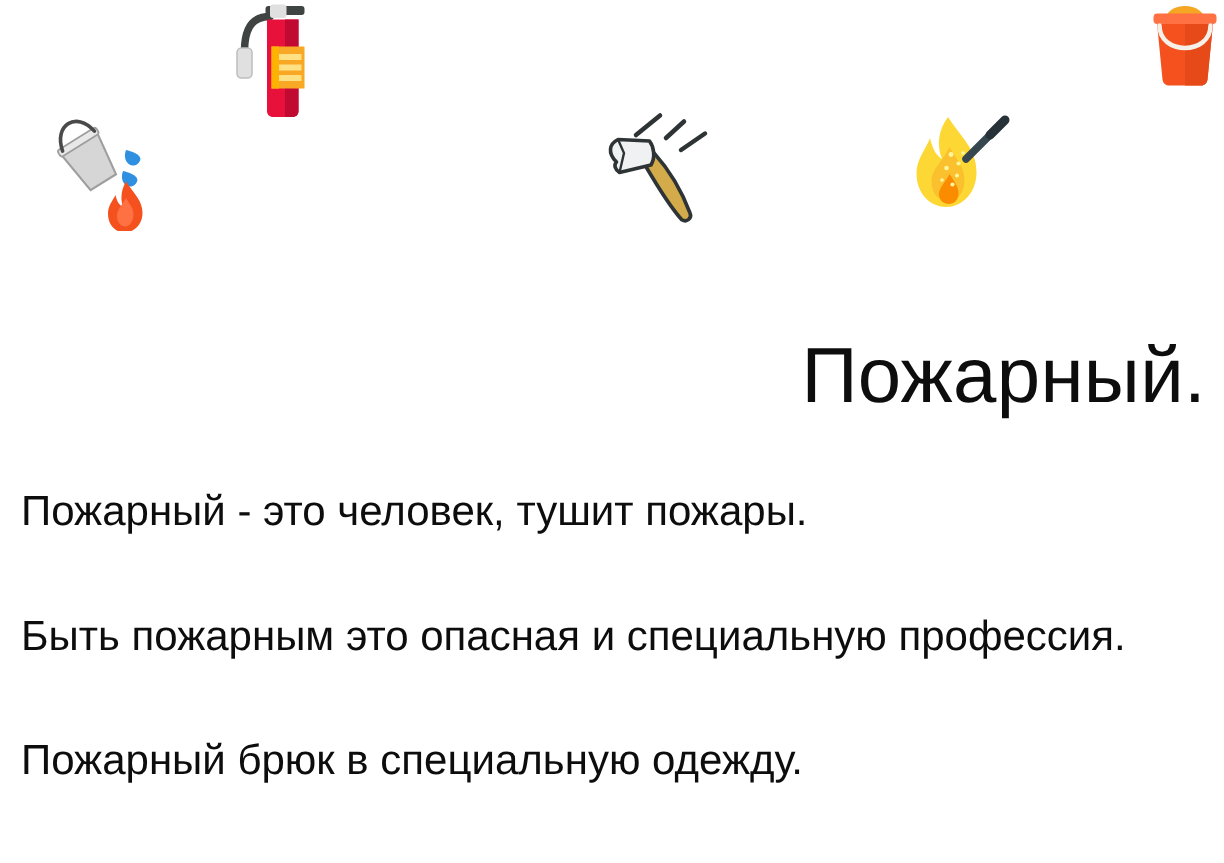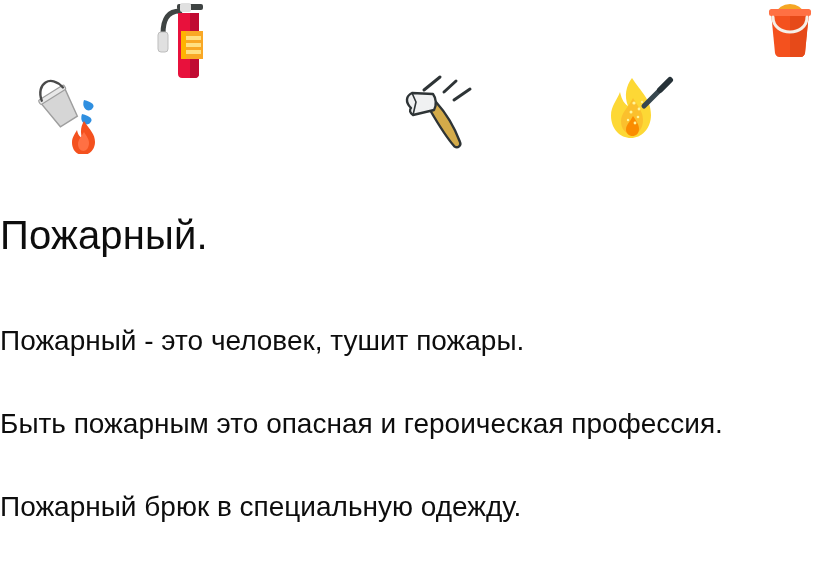--- a/index.html
+++ b/index.html
@@ -32,43 +32,43 @@
   #icon-axe               { left: 400px; top: 72px;  }
   #icon-flame-match       { left: 608px; top: 76px;  }
   #icon-bucket            { left: 765px; top: 1px;   }
 
   
   #title {
     position: absolute;
     left: 0;
     right: 12px;
     top: 186px;
-    text-align: left;
-    font-size: 40px;
+    text-align: right;
+    font-size: 52px;
     font-weight: 400;
     letter-spacing: 0.2px;
     color: #0d0d0d;
     white-space: nowrap;
   }
 
   
   #body-text {
     position: absolute;
     left: 0;
     top: 285px;
     width: 816px;
   }
   .body-line {
     font-size: 28px;
     font-weight: 400;
     line-height: 55px;
     height: 55px;
     color: #0d0d0d;
     white-space: nowrap;
-    padding-left: 0;
+    padding-left: 14px;
   }
 </style>
 </head>
 <body>
 
 <div id="slide">
 
   <div class="icon" id="icon-bucket-water-fire">
     <svg width="78" height="80" viewBox="0 0 78 80" xmlns="http://www.w3.org/2000/svg">
 
@@ -163,19 +163,19 @@
       <rect x="4" y="8" width="42" height="7" rx="2.5" fill="#ff7043"></rect>
 
       <path d="M8 16 C8 36, 42 36, 42 16" fill="none" stroke="#f5f0e8" stroke-width="3" stroke-linecap="round"></path>
     </svg>
   </div>
 
   <h1 id="title">Пожарный.</h1>
 
   <div id="body-text">
     <p class="body-line">Пожарный - это человек, тушит пожары.</p>
-    <p class="body-line">Быть пожарным это опасная и героическая профессия.</p>
+    <p class="body-line">Быть пожарным это опасная и специальную профессия.</p>
     <p class="body-line">Пожарный брюк в специальную одежду.</p>
     <p class="body-line">Костюм пожарного состоит из брюк, куртки, сапог,</p>
 
   </div>
 
 </div>
 
 </body></html>

